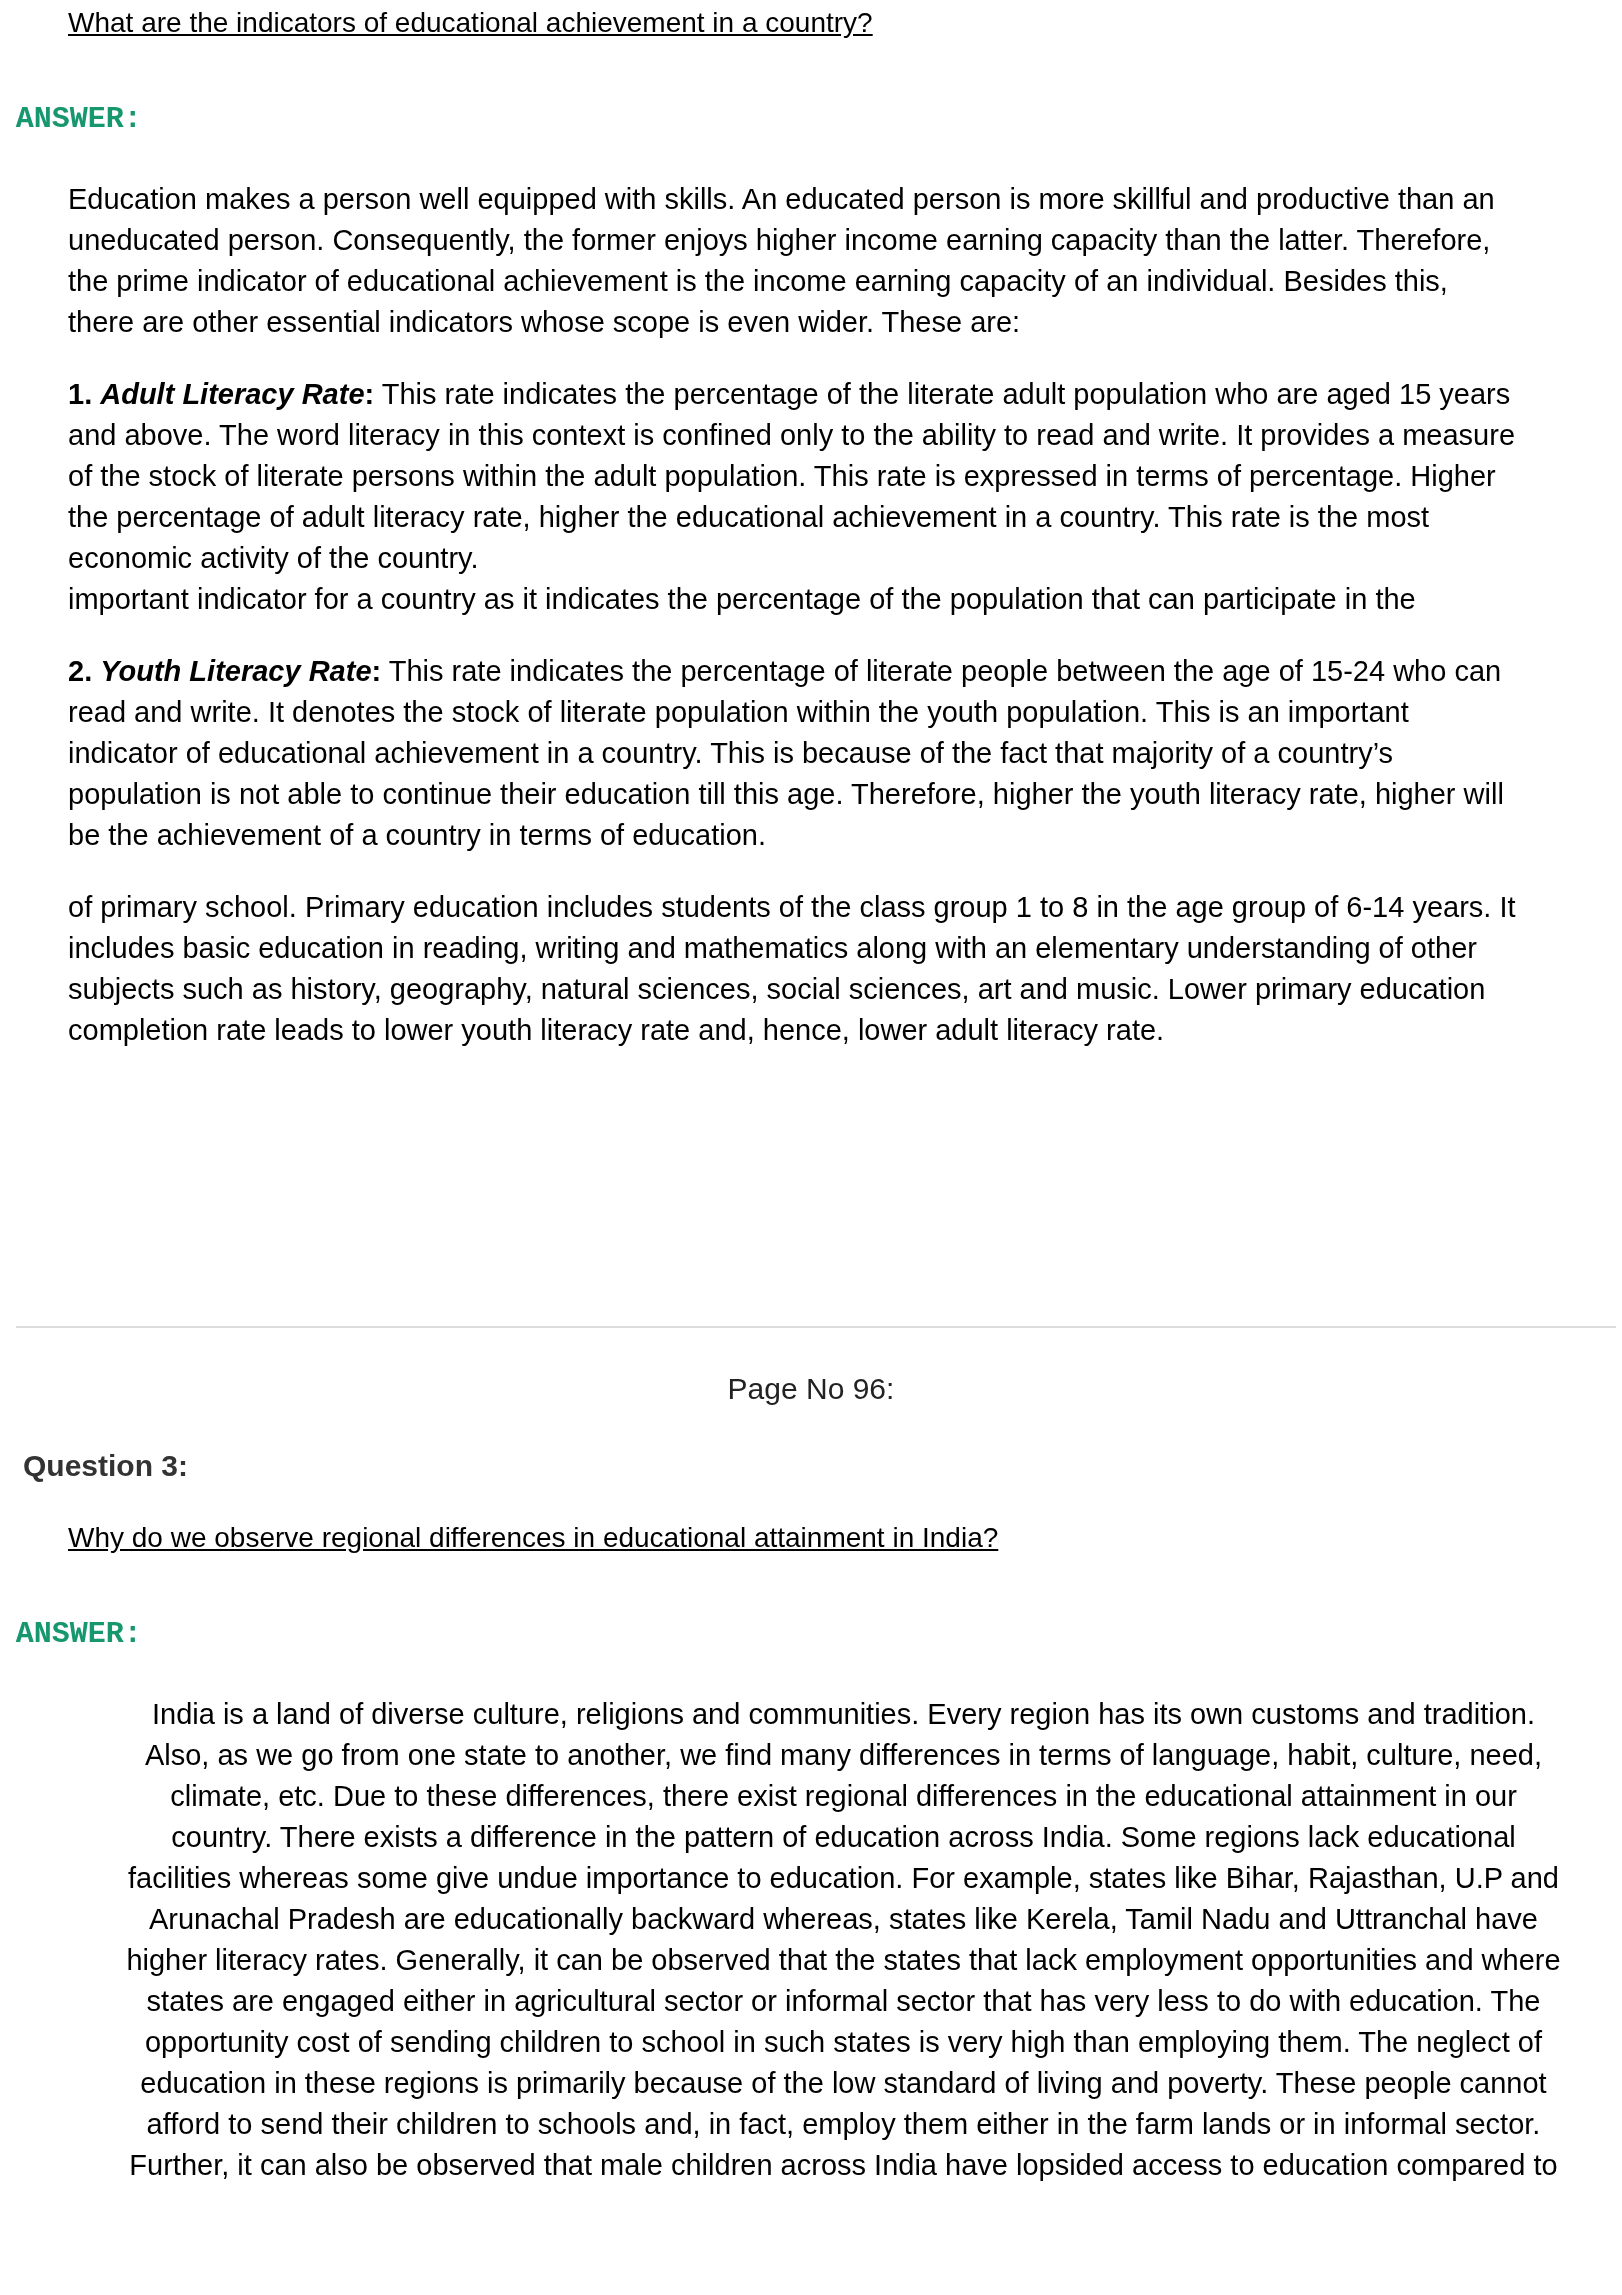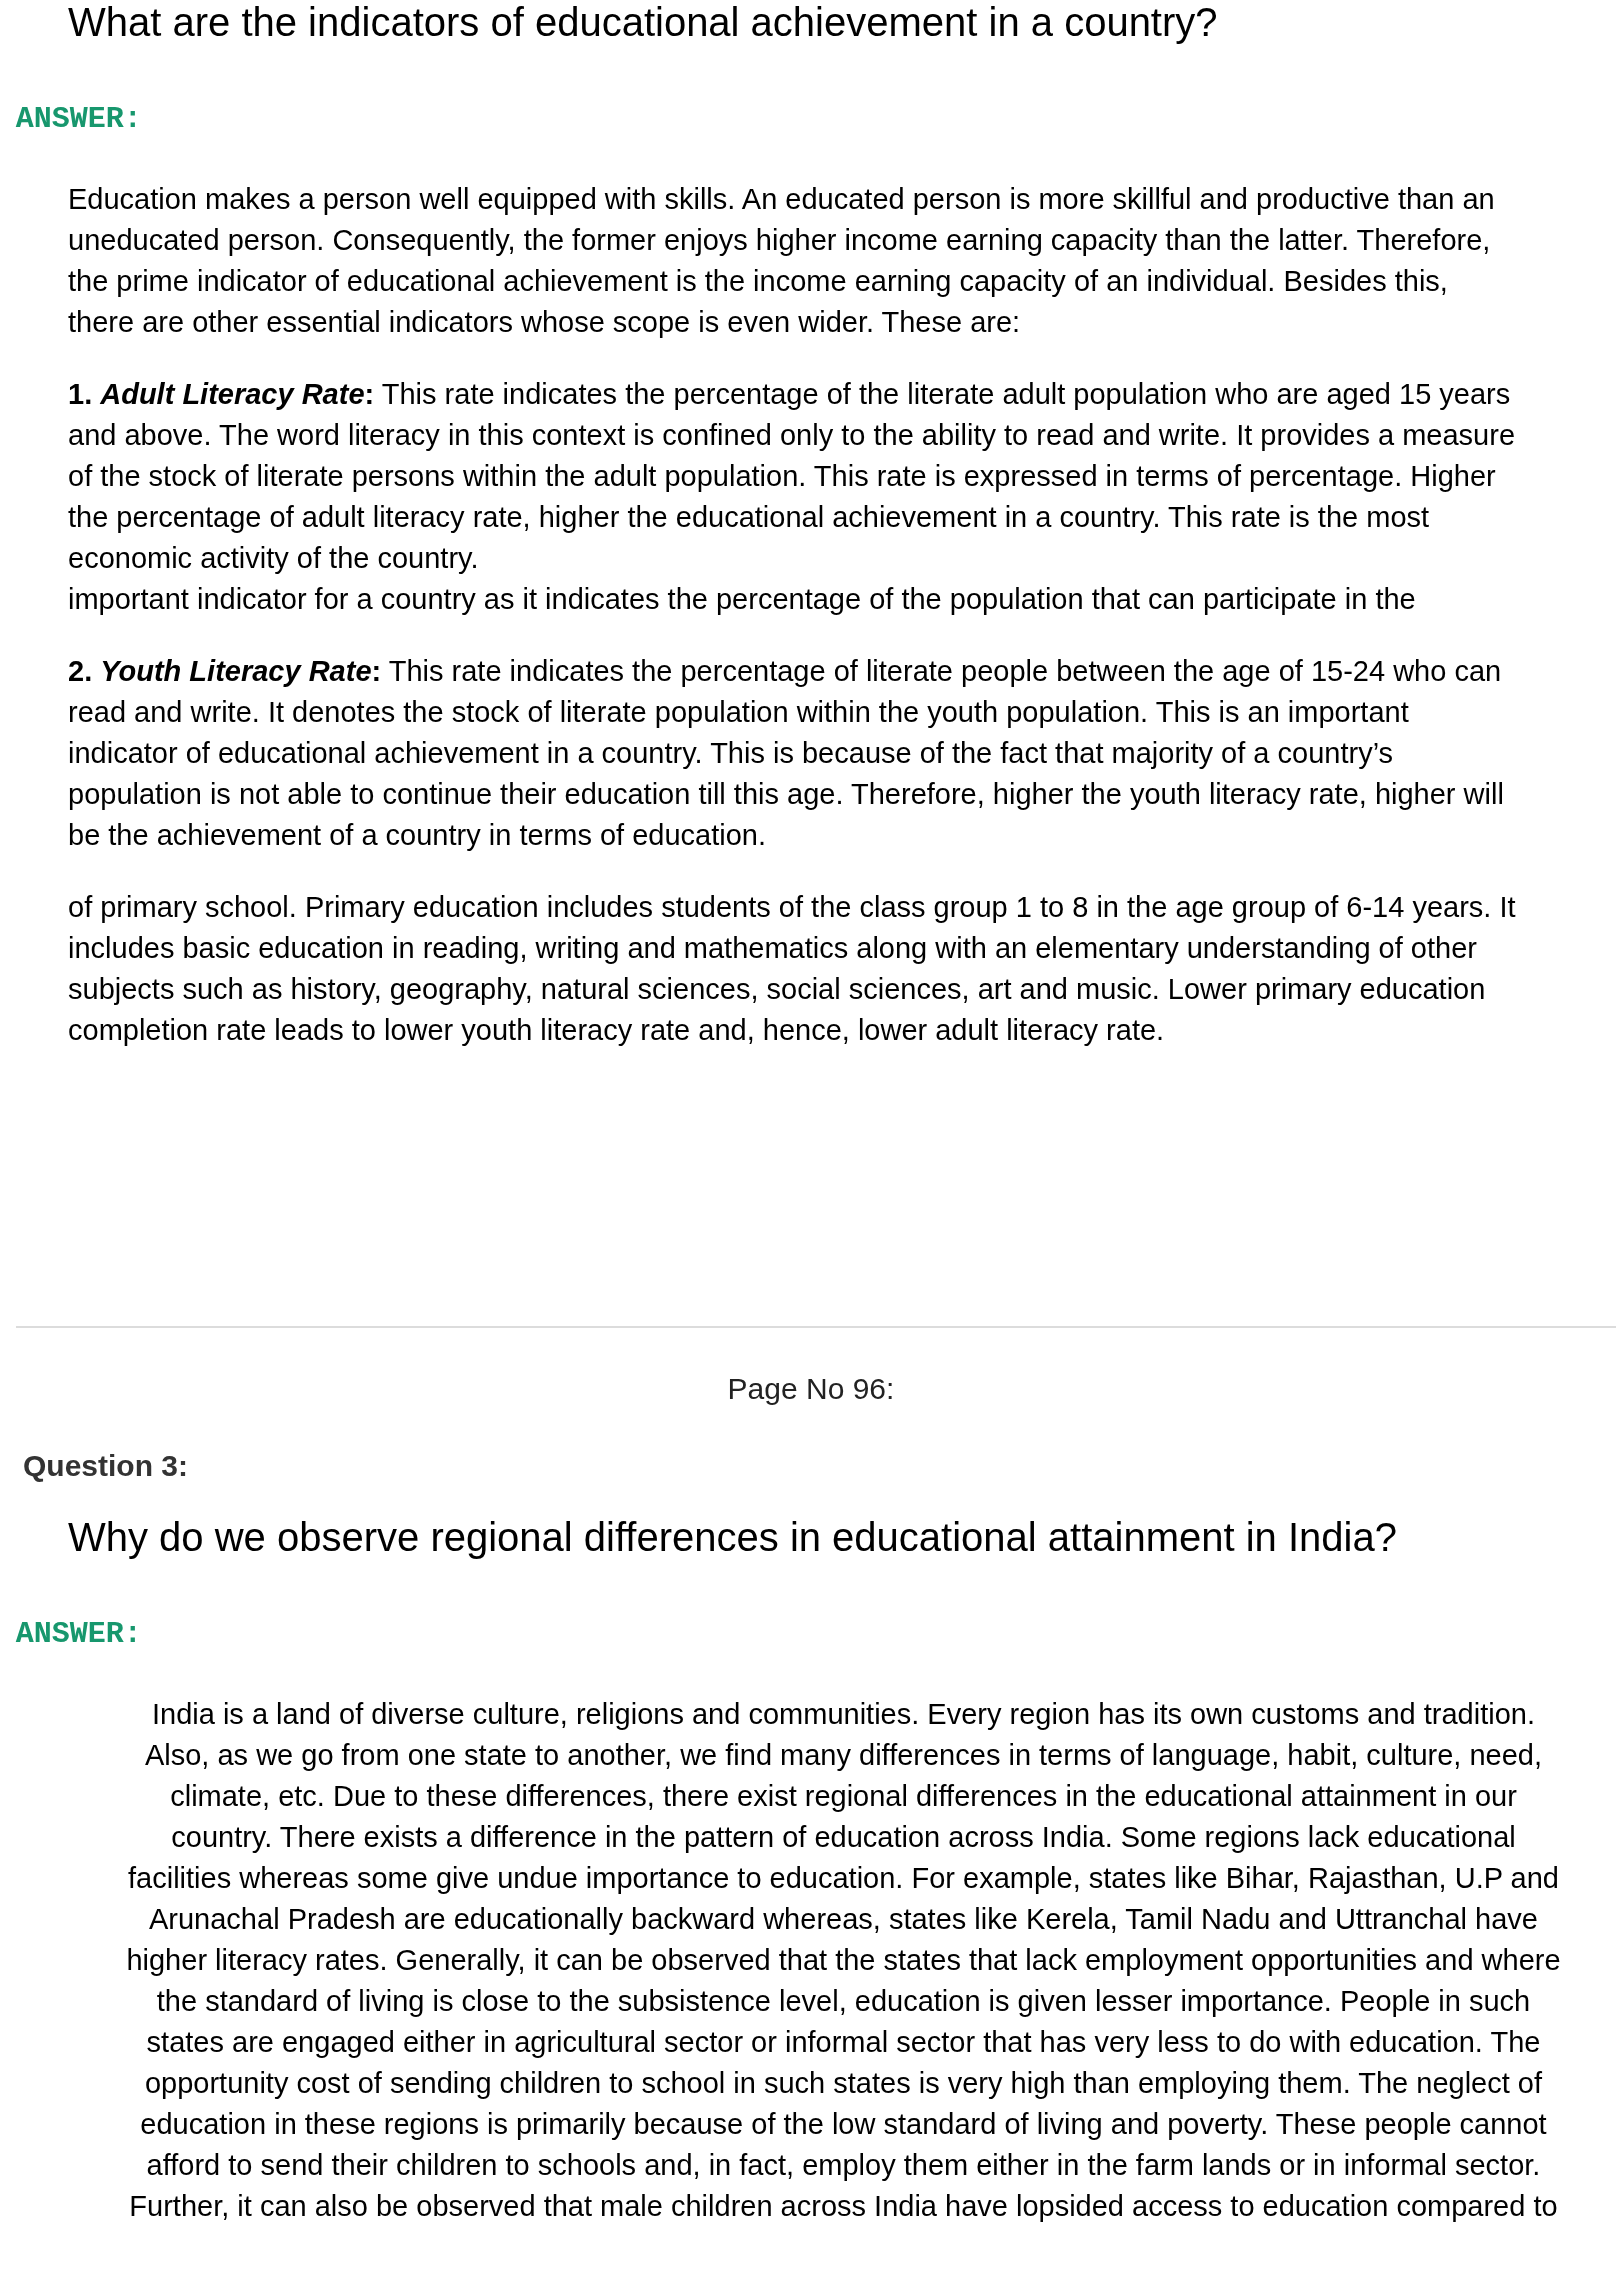--- a/index.html
+++ b/index.html
@@ -11,23 +11,24 @@
       width: 1622px;
       height: 2295px;
       position: relative;
       overflow: hidden;
       font-family: "Liberation Sans", sans-serif;
       color: #000000;
     }
     .abs { position: absolute; }
     .q-text {
       left: 68px;
-      font-size: 40px;
+      font-size: 28px;
       line-height: 37px;
       white-space: nowrap;
+      text-decoration: underline;
     }
     .answer-label {
       left: 15.7px;
       font-size: 30px;
       font-weight: bold;
       line-height: 37px;
       color: #17976d;
       font-family: Liberation Mono, monospace;
     }
     .para {
@@ -117,20 +118,19 @@
 <div class="abs answer-label" style="top:1616px;">ANSWER:</div>
 
 <div class="abs para" style="top:1694px;text-align:center;">
   <span class="ln">India is a land of diverse culture, religions and communities. Every region has its own customs and tradition.</span>
   <span class="ln">Also, as we go from one state to another, we find many differences in terms of language, habit, culture, need,</span>
   <span class="ln">climate, etc. Due to these differences, there exist regional differences in the educational attainment in our</span>
   <span class="ln">country. There exists a difference in the pattern of education across India. Some regions lack educational</span>
   <span class="ln">facilities whereas some give undue importance to education. For example, states like Bihar, Rajasthan, U.P and</span>
   <span class="ln">Arunachal Pradesh are educationally backward whereas, states like Kerela, Tamil Nadu and Uttranchal have</span>
   <span class="ln">higher literacy rates. Generally, it can be observed that the states that lack employment opportunities and where</span>
-  <span class="ln">the standard of living is close to the subsistence level, education is given lesser importance. People in such</span>
   <span class="ln">states are engaged either in agricultural sector or informal sector that has very less to do with education. The</span>
   <span class="ln">opportunity cost of sending children to school in such states is very high than employing them. The neglect of</span>
   <span class="ln">education in these regions is primarily because of the low standard of living and poverty. These people cannot</span>
   <span class="ln">afford to send their children to schools and, in fact, employ them either in the farm lands or in informal sector.</span>
   <span class="ln">Further, it can also be observed that male children across India have lopsided access to education compared to</span>
 </div>
 
 
 </body></html>

